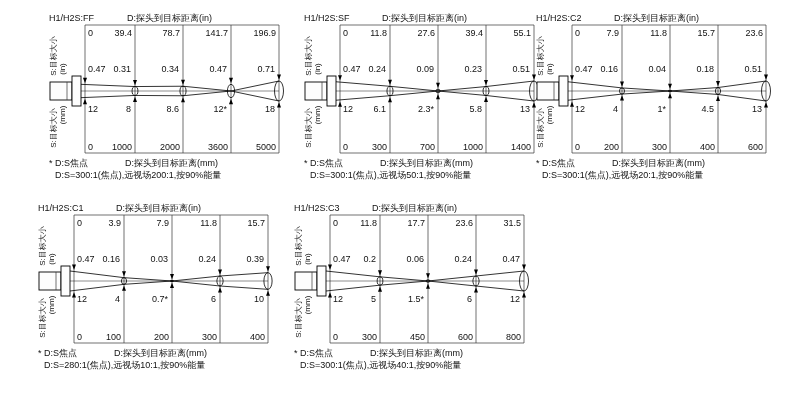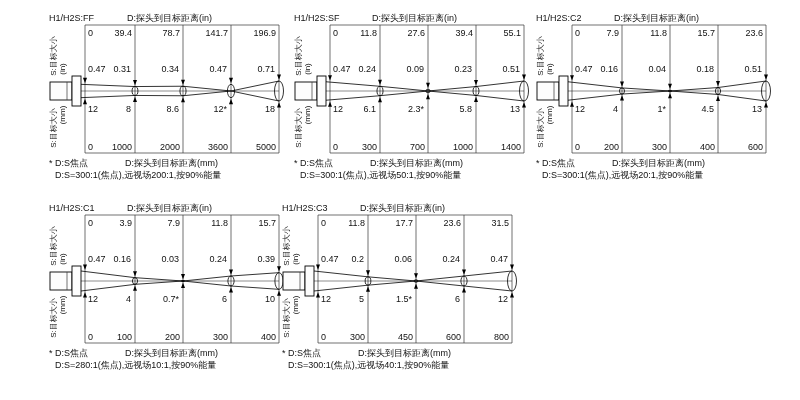--- a/index.html
+++ b/index.html
@@ -1,23 +1,23 @@
 <!DOCTYPE html>
 <html><head>
 <meta charset="utf-8">
 <style>
   html,body{margin:0;padding:0;background:#fff;}
   .page{position:relative;width:800px;height:400px;background:#ffffff;overflow:hidden;
         font-family:"Liberation Sans", sans-serif;text-align:center;}
   .panel{position:absolute;width:250px;height:190px;}
   .pos0{left:45px;top:12px}
-  .pos1{left:290px;top:12px}
+  .pos1{left:300px;top:12px}
   .pos2{left:532px;top:12px}
-  .pos3{left:45px;top:202px}
-  .pos4{left:278px;top:202px}
+  .pos3{left:34px;top:202px}
+  .pos4{left:290px;top:202px}
   .t{font-size:9px;fill:#111;font-family:"Liberation Sans", sans-serif;}
   .tv{font-size:8px;}
   .te{text-anchor:end;}
   .tm{text-anchor:middle;}
   .ln{stroke:#333;stroke-width:0.7;}
   .sens{fill:#fdfdfd;stroke:#000;stroke-width:0.9;}
   .beam{fill:none;stroke:#000;stroke-width:0.8;}
   .spot{fill:none;stroke:#000;stroke-width:0.8;}
   .arr{fill:#000;}
   .axis{stroke:#000;stroke-width:0.45;}

